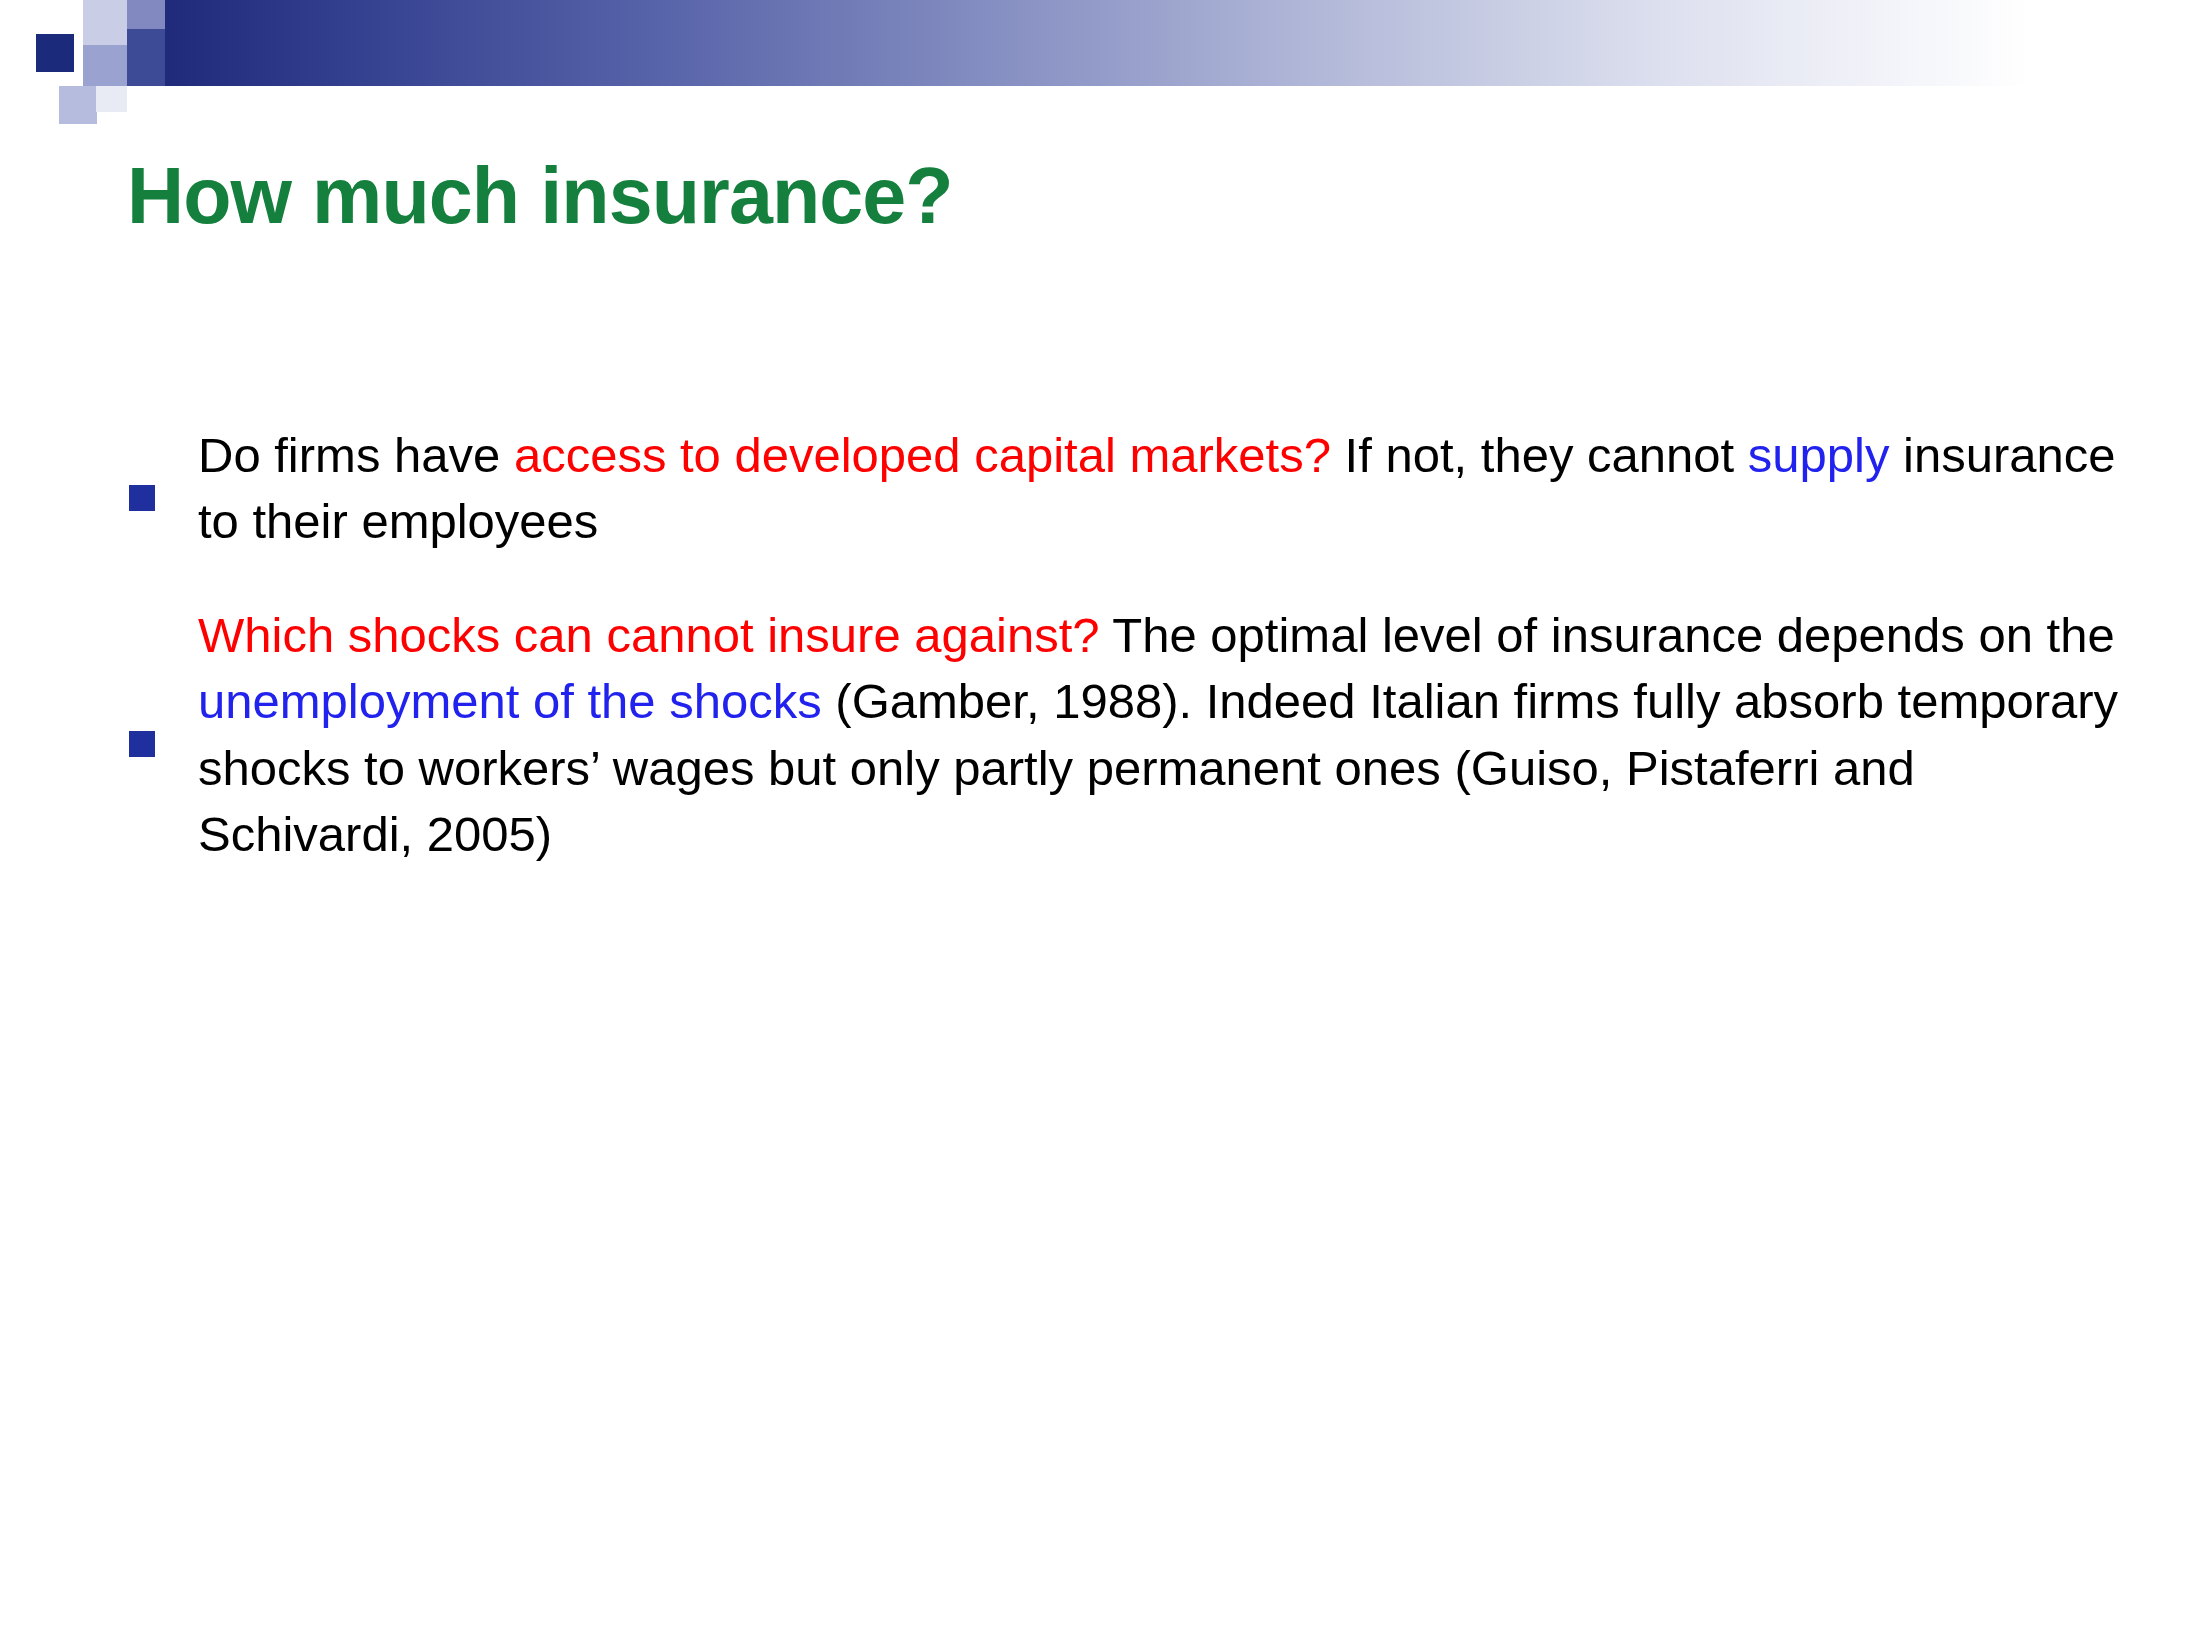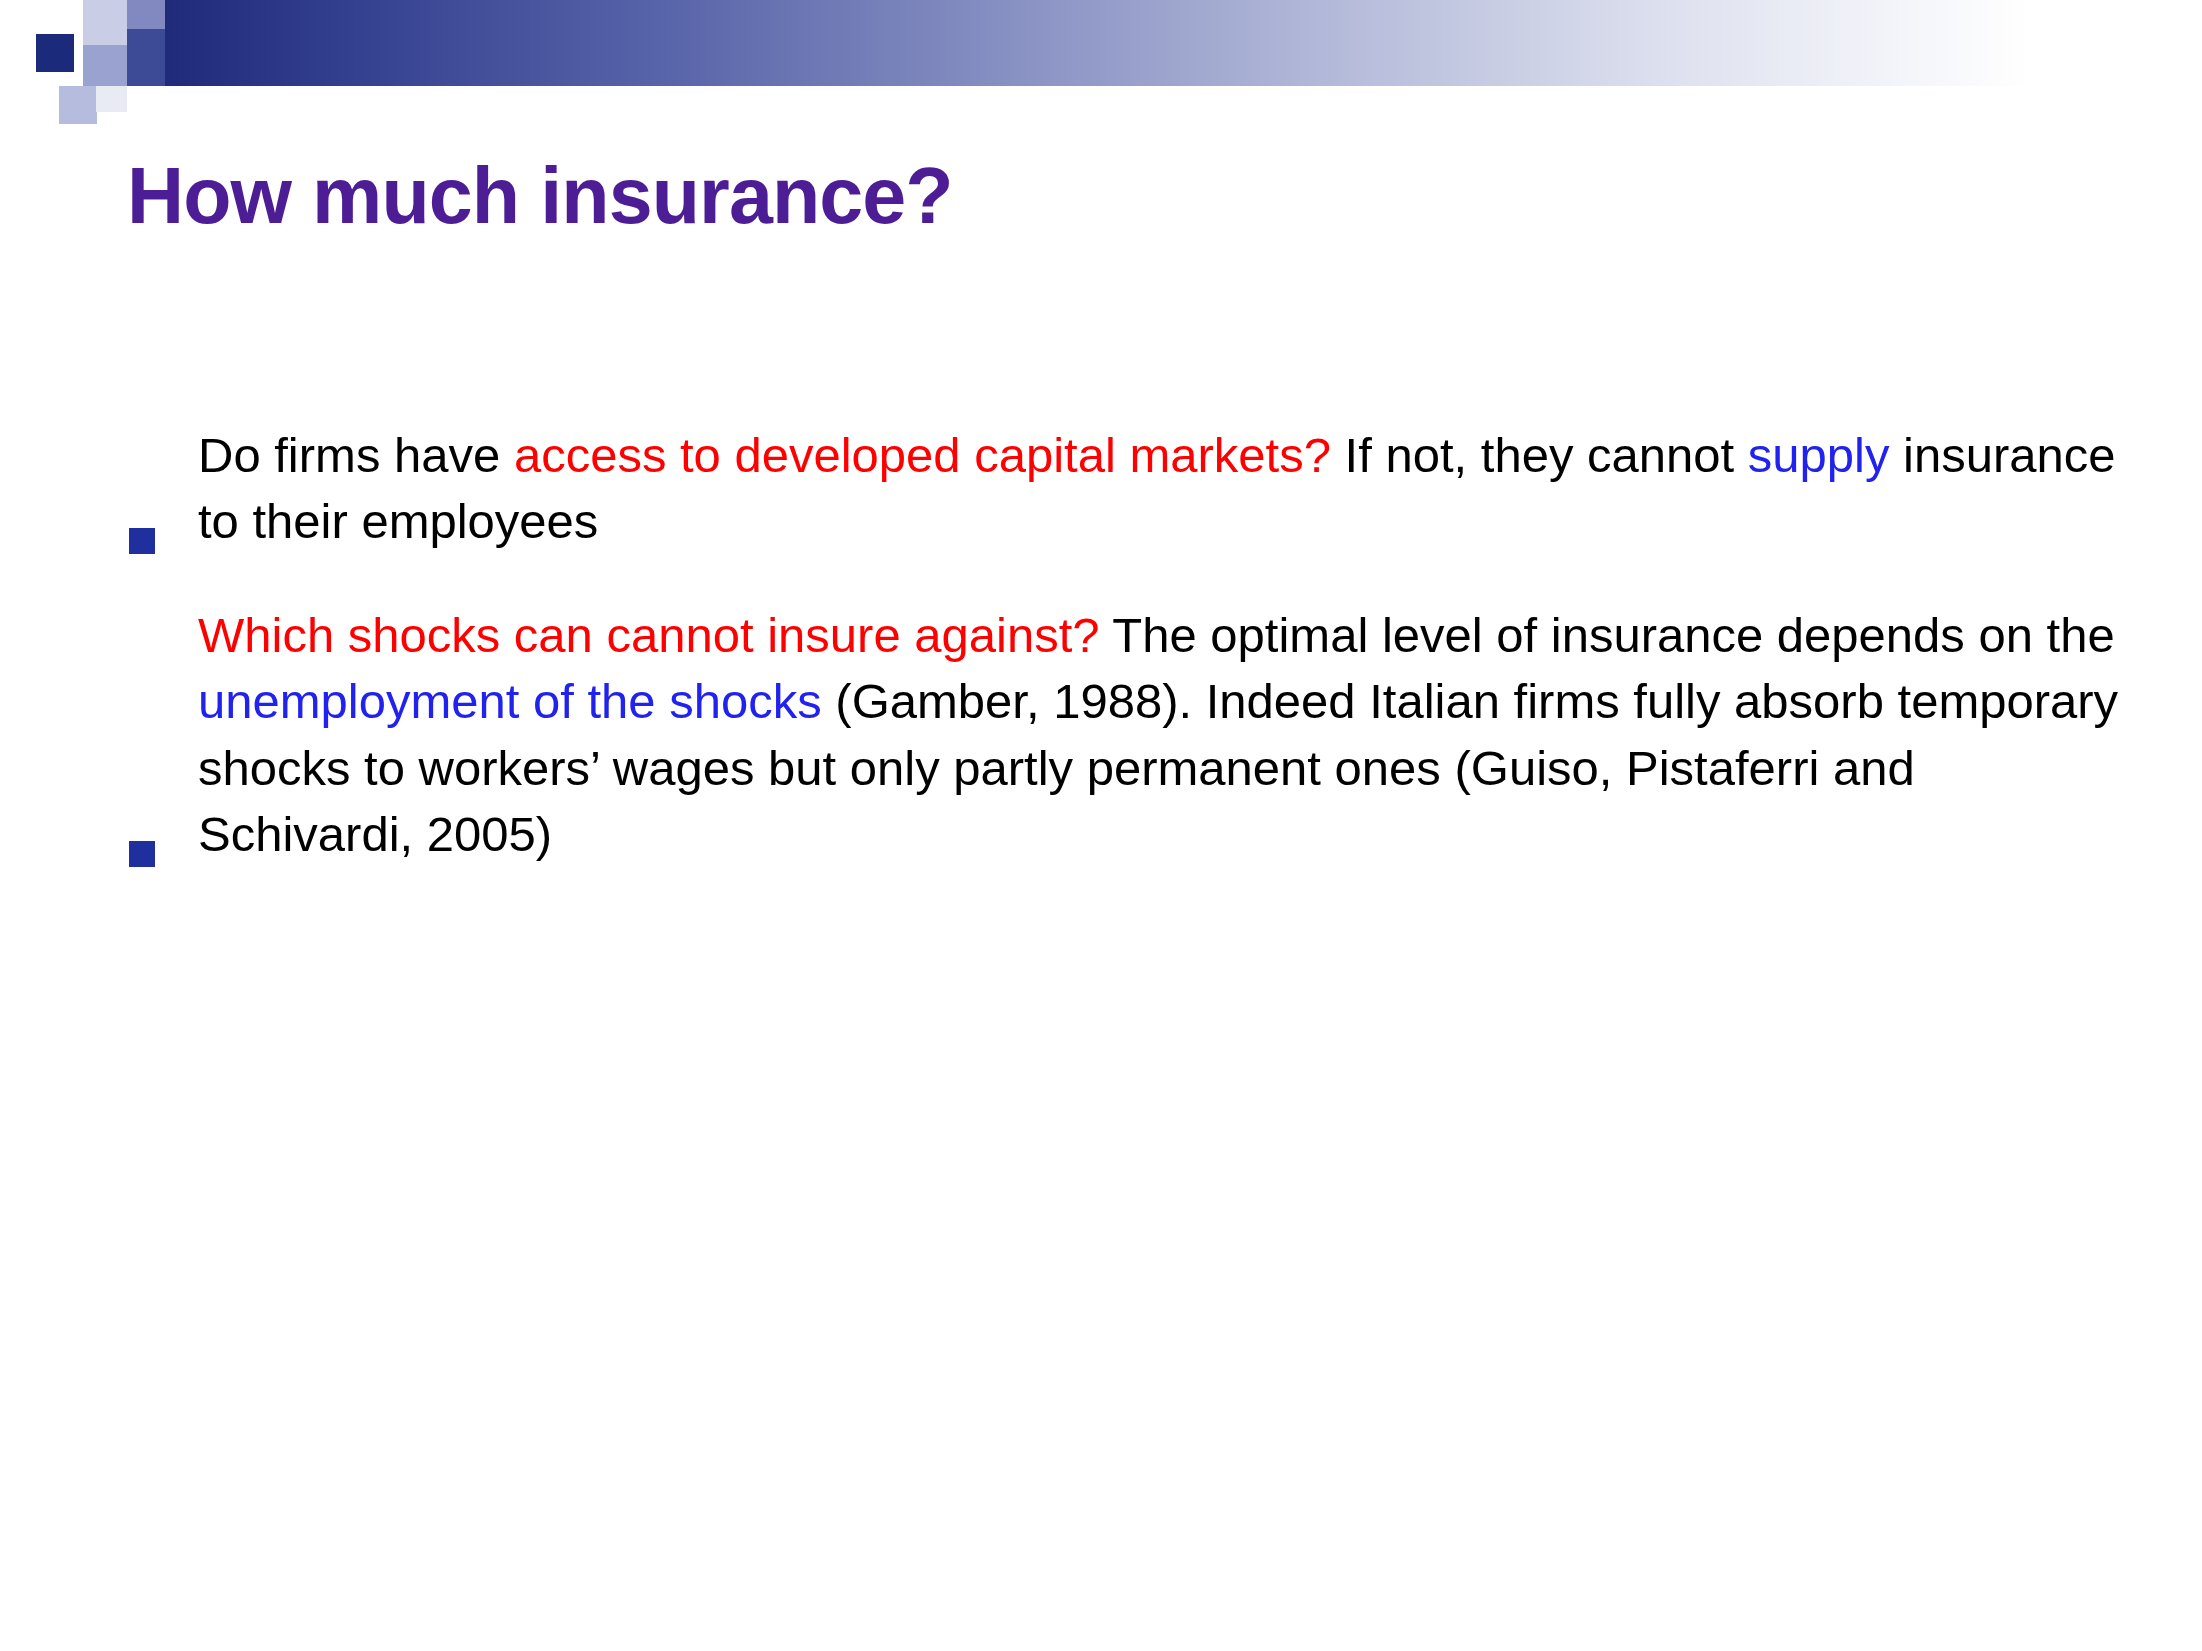--- a/index.html
+++ b/index.html
@@ -45,33 +45,33 @@
 
   
   .title {
     position: absolute;
     left: 127px;
     top: 155px;
     font-size: 79px;
     font-weight: bold;
     letter-spacing: -0.9px;
     line-height: 1.05;
-    color: #4c1d95;
+    color: #15803d;
   }
 
   
   .body-area {
     position: absolute;
     left: 129px;
     top: 422px;
     width: 1996px;
   }
   .bullet-row {
     display: flex;
-    align-items: flex-end;
+    align-items: center;
     margin-bottom: 48px;
   }
   .bullet-marker {
     flex: 0 0 auto;
     width: 26px;
     height: 26px;
     background: #1f2f9e;
     margin-top: 19px;
     margin-right: 43px;
   }

